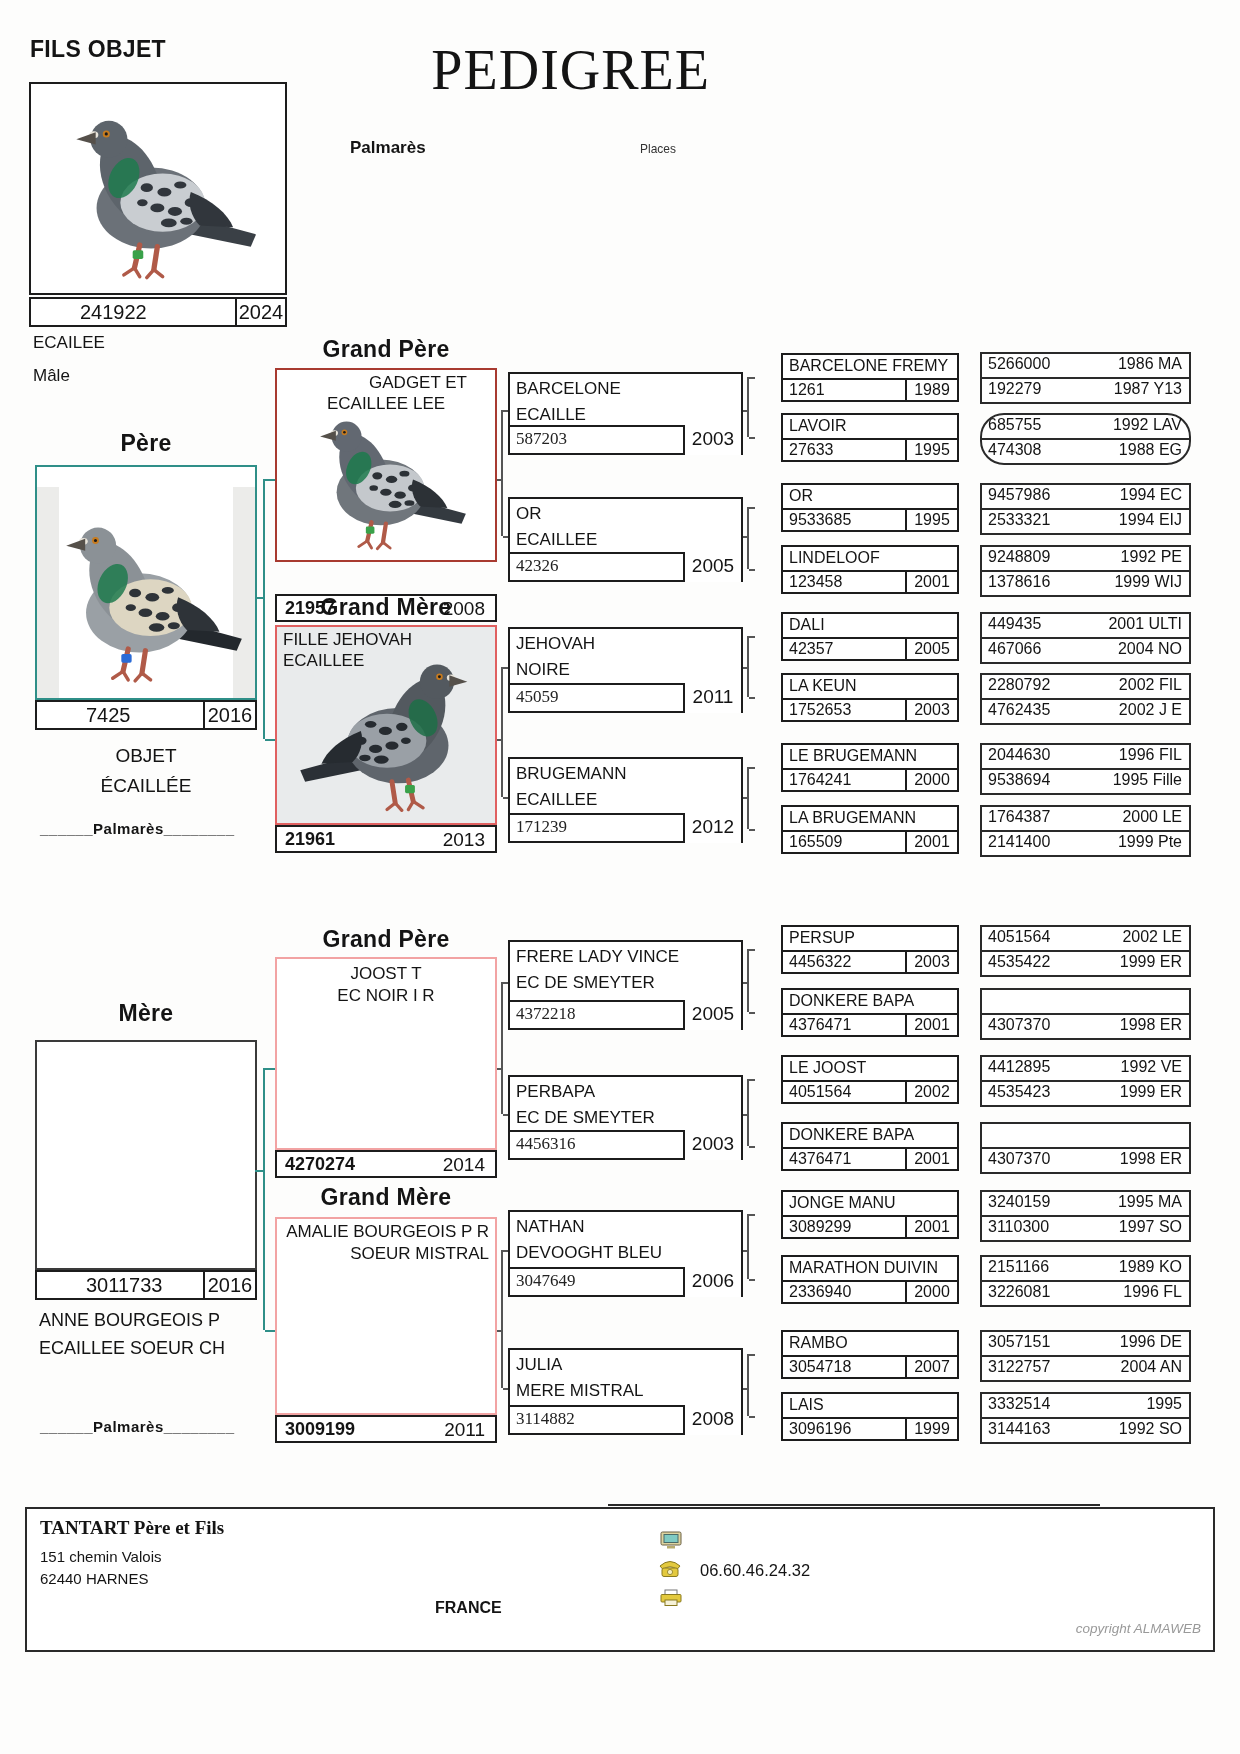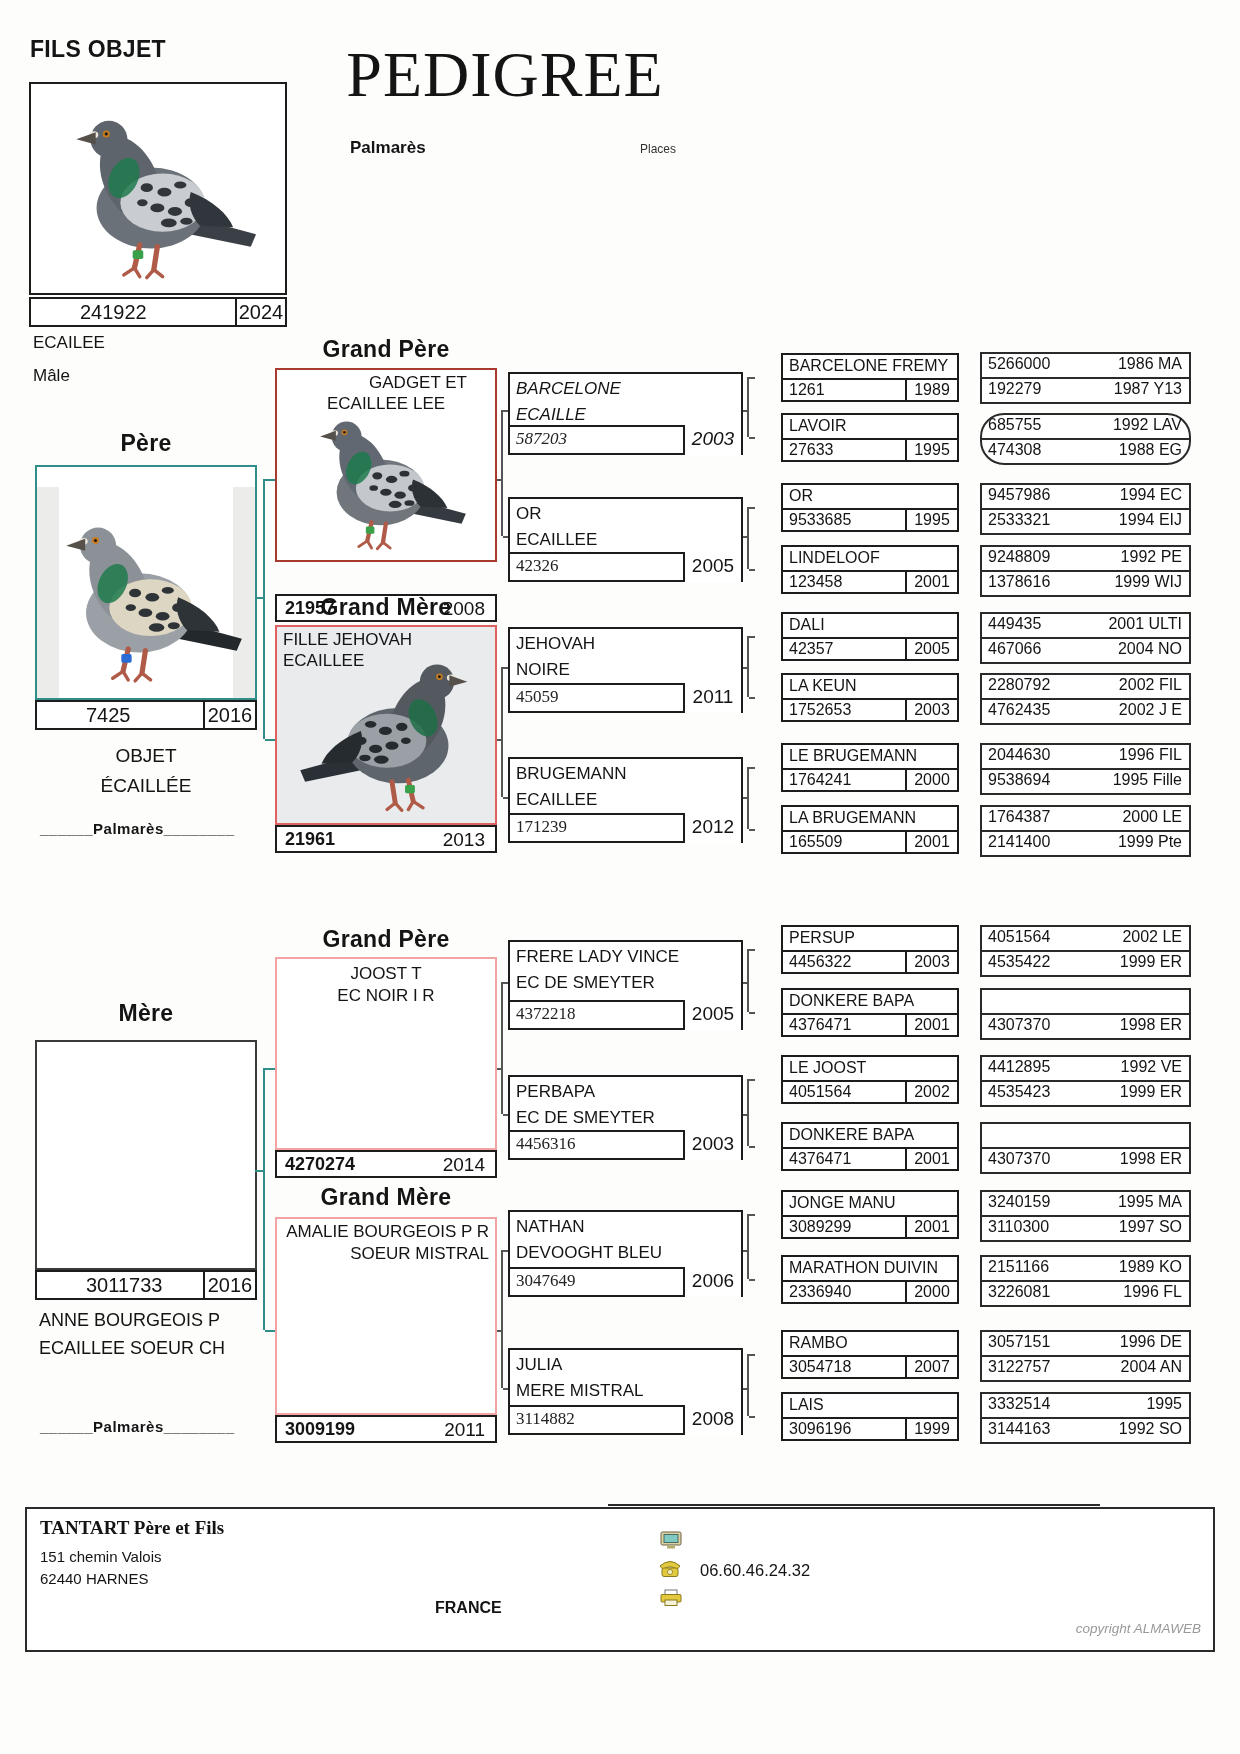--- a/index.html
+++ b/index.html
@@ -45,21 +45,21 @@
   .connT{position:absolute;background:#2f8f88;}
   .pal{font-weight:bold;font-size:15px;letter-spacing:.5px;}
   .small-label{font-size:17px;}
 </style>
 </head>
 <body>
 
 <div id="page">
 
   <div class="abs hd" style="left:30px;top:36px;text-align:left;">FILS OBJET</div>
-  <div class="abs serif" style="left:300px;top:38px;width:410px;text-align:center;font-size:64px;letter-spacing:1px;">PEDIGREE</div>
+  <div class="abs serif" style="left:300px;top:38px;width:410px;text-align:right;font-size:56px;letter-spacing:1px;">PEDIGREE</div>
   <div class="abs" style="left:350px;top:138px;font-size:17px;font-weight:bold;">Palmarès</div>
   <div class="abs" style="left:640px;top:141px;font-size:13px;color:#333;transform:scaleX(.92);transform-origin:left;">Places</div>
 
   <div class="abs box photo" style="left:29px;top:82px;width:258px;height:213px;">
     <div class="abs" style="left:24px;bottom:4px;width:210px;height:185px;"><svg viewBox="0 0 230 210" width="100%" height="100%" preserveAspectRatio="xMidYMax meet">
   <polygon points="150,128 224,148 218,162 150,148" fill="#3a4046"></polygon>
   <ellipse cx="105" cy="118" rx="62" ry="46" fill="#6b7178"></ellipse>
   <path d="M58,34 C38,60 44,104 82,132 L118,100 C108,58 86,36 58,34 Z" fill="#5d646b"></path>
   <ellipse cx="118" cy="112" rx="48" ry="33" fill="#c9cdd1"></ellipse>
   <g fill="#31363c">
@@ -266,21 +266,21 @@
   <div class="abs photo" style="left:275px;top:1217px;width:222px;height:198px;border:2px solid #f2a3a3;background:#fff;">
     <div class="caption" style="top:2px;text-align:right;padding-right:6px;">AMALIE BOURGEOIS P  R</div>
     <div class="caption" style="top:24px;text-align:right;padding-right:6px;">SOEUR MISTRAL</div>
   </div>
   <div class="gprow" style="left:275px;top:1415px;width:222px;">
     <span class="num">3009199</span>
     <span class="yr">2011</span>
   </div>
 
   <div id="gen3-container">
-      <div class="g3box" style="top:372px;font-style:italic;">
+      <div class="g3box" style="top:372px;">
         <div class="g3l">BARCELONE</div>
         <div class="g3l" style="height:22px;">ECAILLE</div>
         <div class="g3ring">
           <div class="g3num">587203</div>
           <div class="g3yr">2003</div>
         </div>
       </div>
       <div class="g3box" style="top:497px;">
         <div class="g3l">OR</div>
         <div class="g3l" style="height:24px;">ECAILLEE</div>

